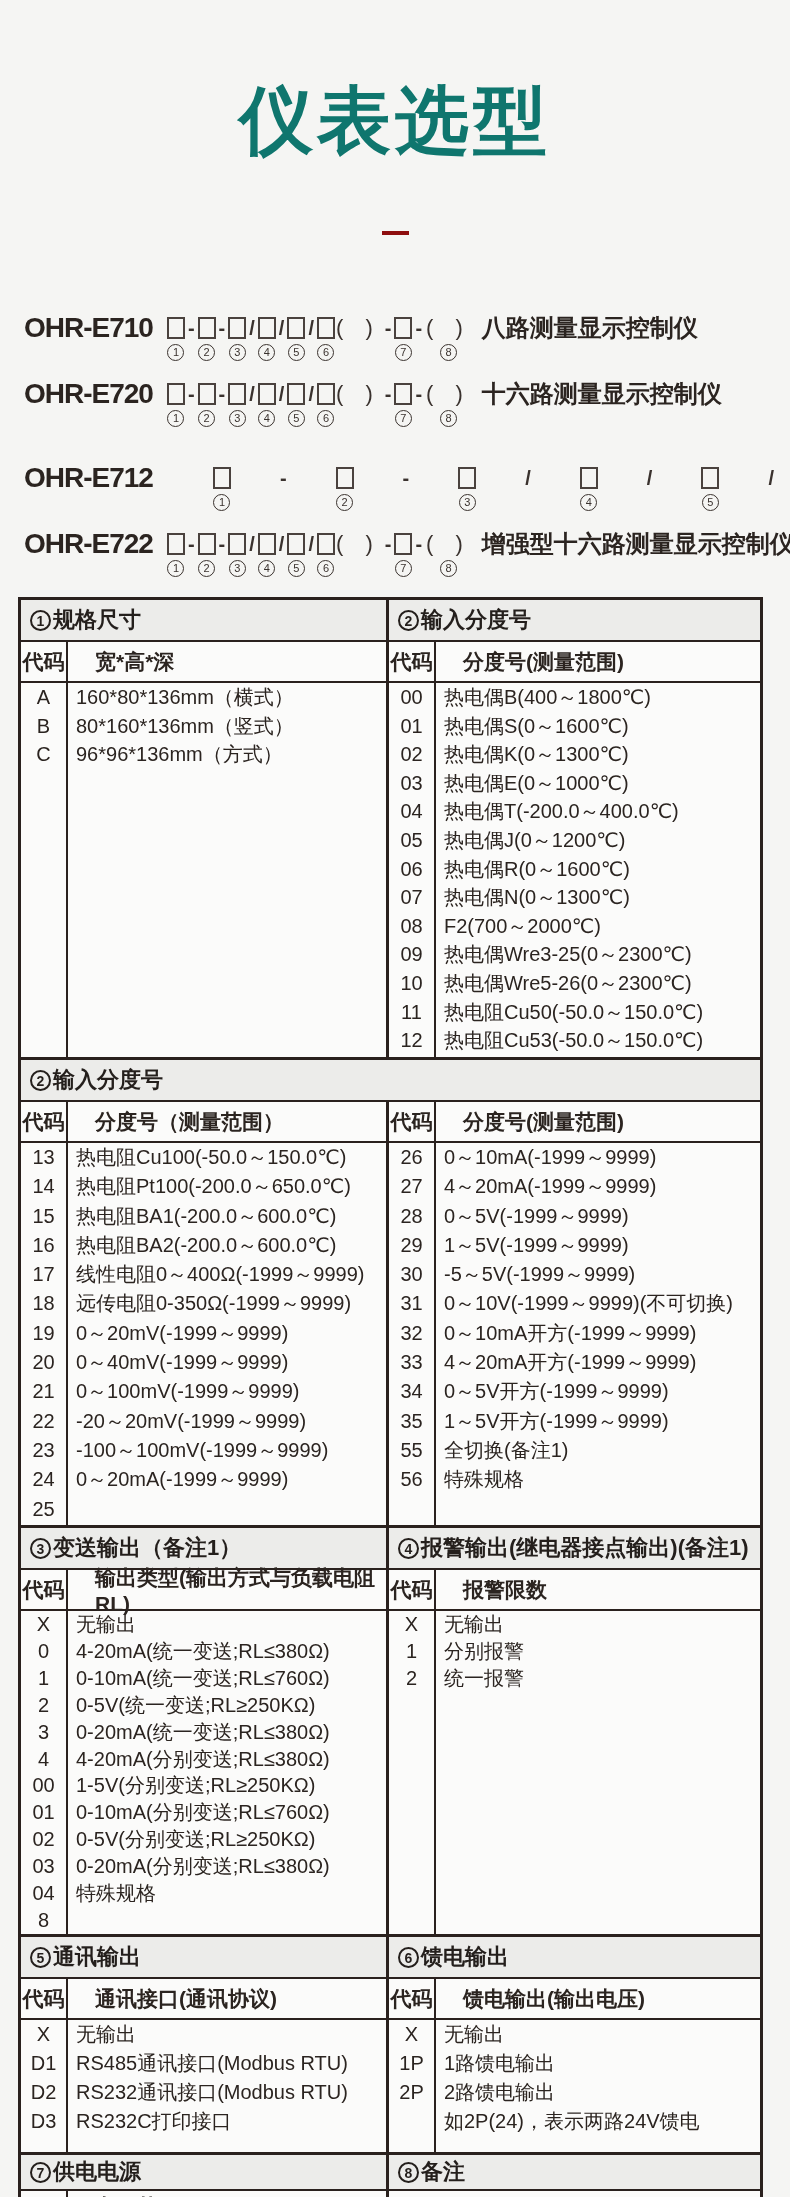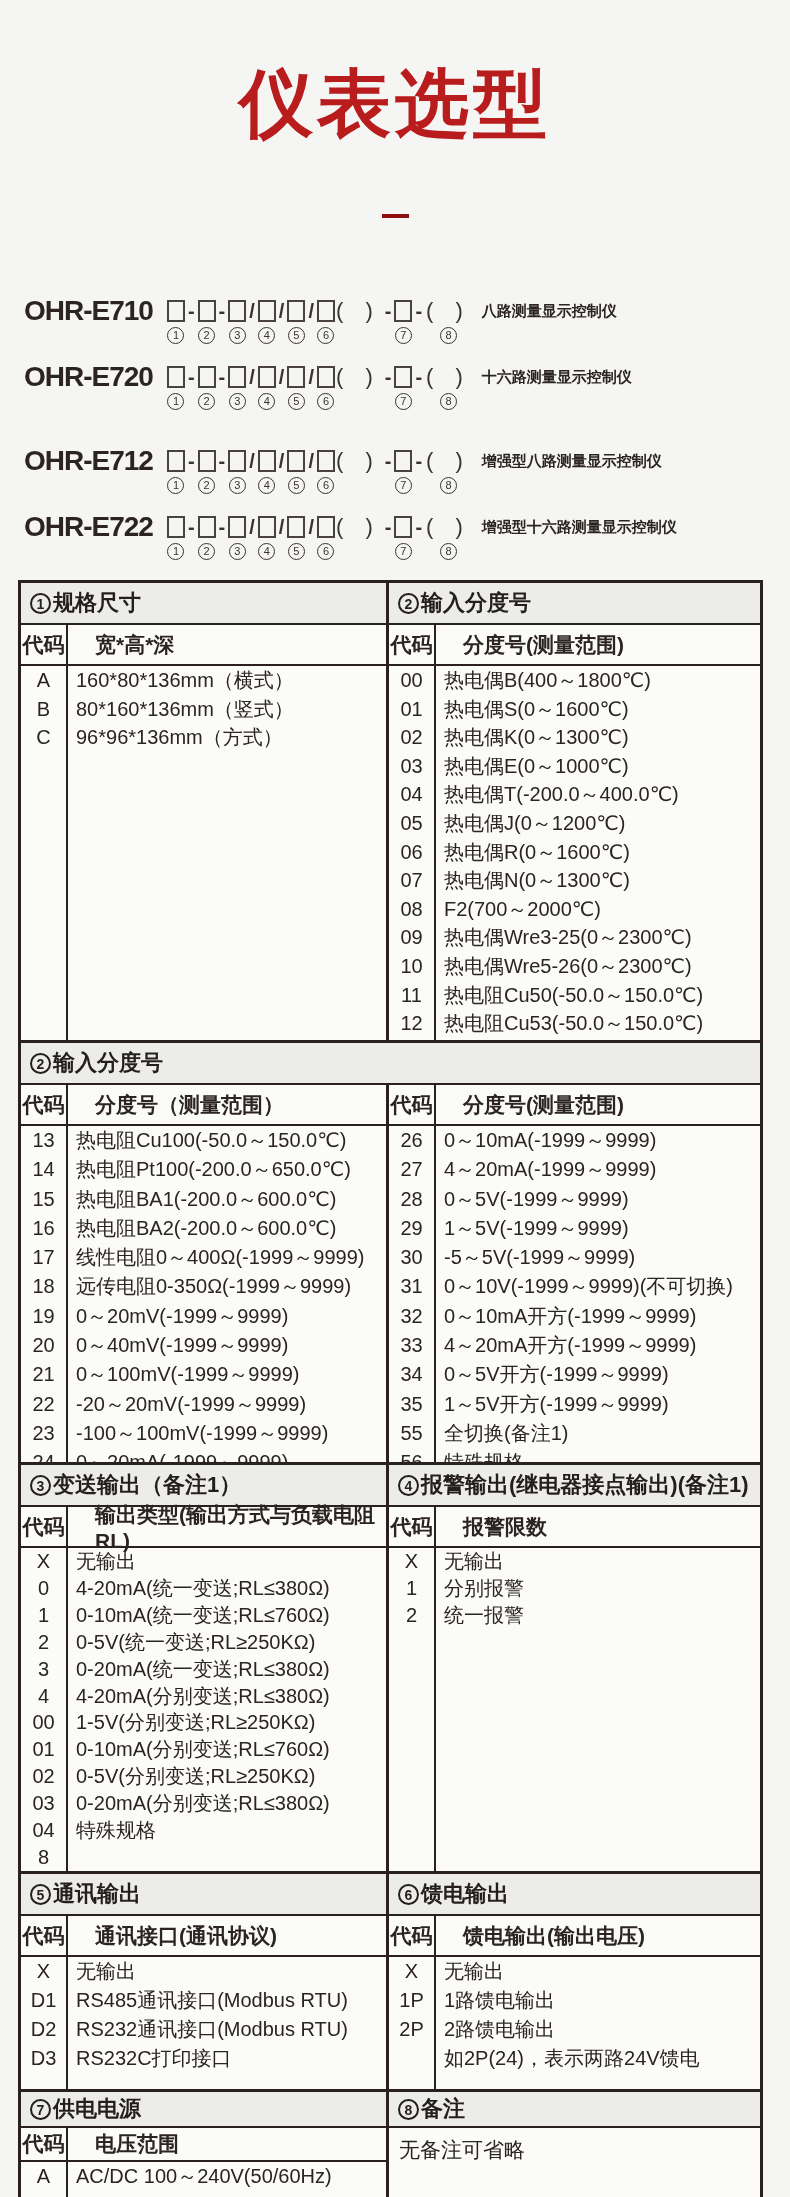--- a/index.html
+++ b/index.html
@@ -5,47 +5,47 @@
   * { margin:0; padding:0; box-sizing:border-box; }
   html,body { width:790px; }
   body {
     height:2197px; overflow:hidden;
     background:#f5f5f3;
     font-family:"Liberation Sans","DejaVu Sans",sans-serif;
     color:#2b2420;
   }
   
   .page-title {
-    padding-top:64px; text-align:center;
+    padding-top:81px; text-align:center;
     font-size:74px; line-height:80px; font-weight:900;
-    letter-spacing:4px; color:#b91c1c;
+    letter-spacing:4px; color:#0f766e;
   }
   .title-dash { width:27px; height:4px; margin:70px auto 0 auto; }
 
   
   .models { margin:80px 0 0 24px; }
   .model-row { display:flex; align-items:flex-start; margin-bottom:14px; height:52px; }
-  .model-row.grp { margin-top:32px; }
+  .model-row.grp { margin-top:32px;gap:46px; }
   .model-name {
     font-weight:700; font-size:28px; line-height:26px;
     letter-spacing:-1px; margin-right:14px; white-space:nowrap;
     font-family:"Liberation Sans","DejaVu Sans",sans-serif;
   }
   .tok { display:inline-flex; flex-direction:column; align-items:center; }
   .tok .top { height:26px; display:flex; align-items:center; }
   .tok .bot { height:20px; margin-top:3px; display:flex; align-items:flex-start; justify-content:center; }
   .tok-box .sq { width:18px; height:22px; border:2px solid #4a423e; background:transparent; }
   .tok-sep  .top { font-size:20px; font-weight:700; padding:0 3px; color:#3a322e; }
   .tok-paren .top { font-size:22px; font-weight:400; letter-spacing:8px; padding:0 1px; color:#3a322e; white-space:pre; }
   .circ {
     width:17px; height:17px; border:1.5px solid #3a322e; border-radius:50%;
     font-size:11px; line-height:14px; text-align:center; color:#3a322e;
     display:inline-block;
   }
-  .model-desc { font-weight:700; font-size:15px; line-height:26px; margin-left:10px; white-space:nowrap;text-align:center; }
+  .model-desc { font-weight:700; font-size:24px; line-height:26px; margin-left:10px; white-space:nowrap;text-align:center; }
 
   
   .sel-table {
     width:745px; margin:14px 0 0 18px;
     border:3px solid #2a211e; background:#fbfbfa;
   }
   .band { display:flex; }
   .band + .band { border-top:3px solid #2a211e; }
   .panel { width:365px; display:flex; flex-direction:column; }
   .panel.right { width:374px; border-left:3px solid #2a211e; }
@@ -70,21 +70,21 @@
   .panel-body { display:flex; }
   .panel-body .code-col { display:flex; flex-direction:column; }
   .panel-body .desc-col { display:flex; flex-direction:column; }
   .trow-code, .trow-desc {
     font-size:20px; line-height:var(--rh,28.5px); white-space:nowrap;
   }
   .trow-code { text-align:center; }
   .note-area { padding:8px 0 0 10px; font-size:21px; font-weight:400; }
   
   .band1 .panel-body { height:374px; }
-  .band2 .panel-body { height:336px; }
+  .band2 .panel-body { height:382px; }
   .band3 .panel-body { height:323px; }
   .band4 .panel-body { height:132px; }
   .band5 .panel-header { height:36px; }
   .band5 .col-header   { height:34px; }
   .band5 .panel-body   { height:56px; }
   .band1 { --rh:28.6px; } .band2 { --rh:29.3px; }
   .band3 { --rh:26.9px; } .band4 { --rh:29px; } .band5 { --rh:28px; }
   .band2 .bwrap { display:flex; width:100%; }
 </style>
 </head>

